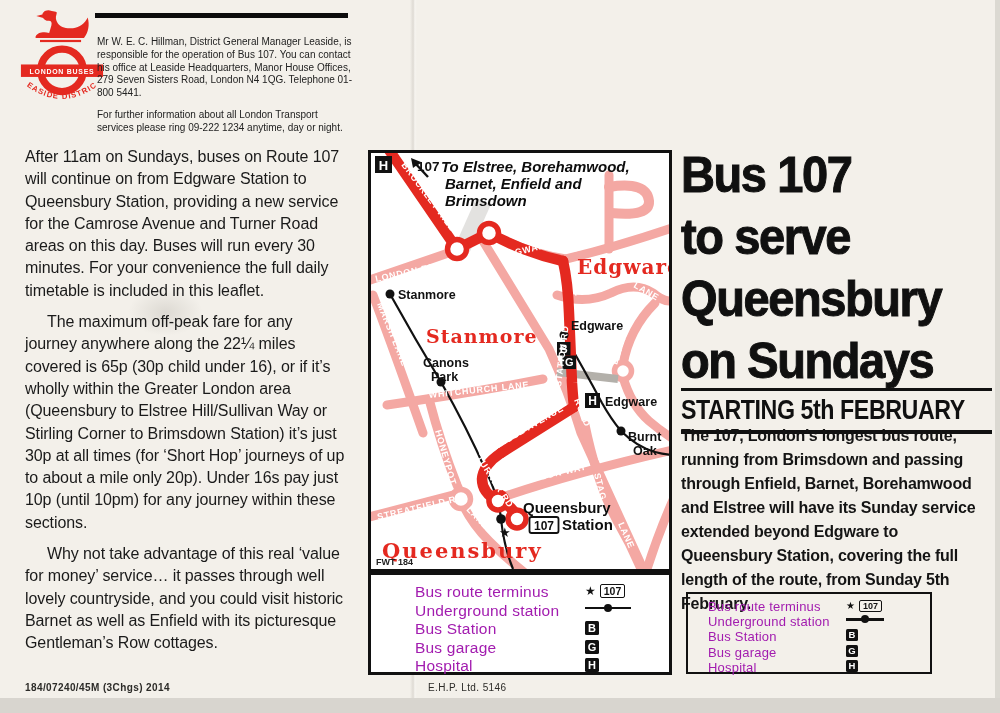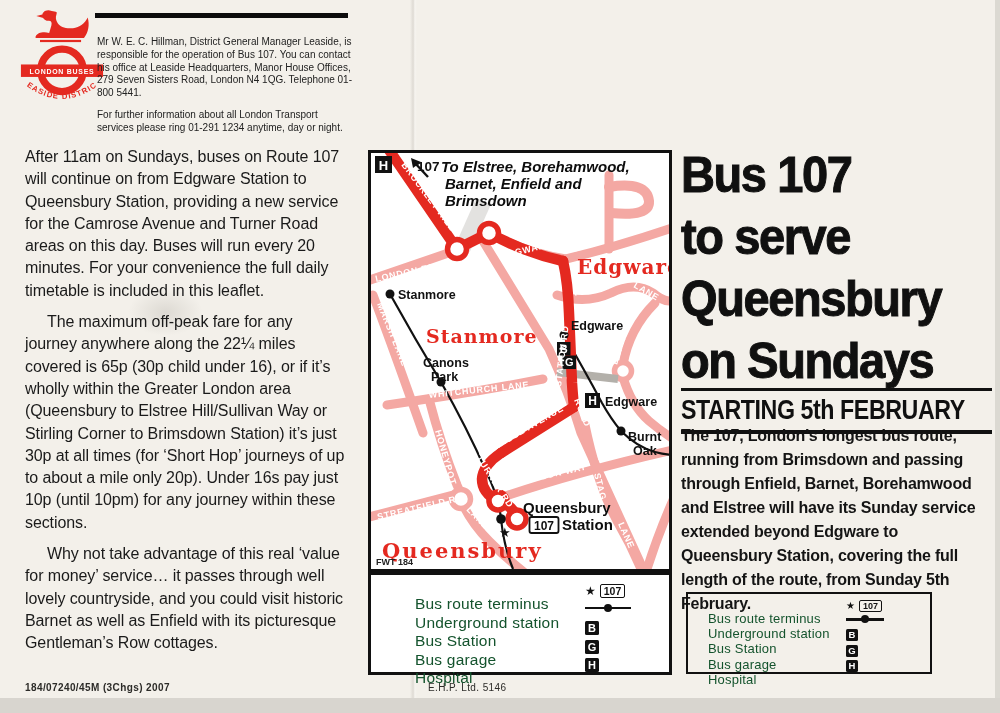--- a/index.html
+++ b/index.html
@@ -53,21 +53,21 @@
            background:#fff;box-sizing:border-box;}
   .map-box svg{display:block;width:298px;height:416px;}
 
   
   .legend{box-sizing:border-box;background:#fff;}
   .legend-center{position:absolute;left:368px;top:572px;width:304px;height:103px;border:3px solid #111;padding-top:8px;}
   .legend-right{position:absolute;left:686px;top:592px;width:246px;height:82px;border:2.5px solid #111;background:transparent;padding-top:5px;}
   .lrow{position:relative;}
   .legend-center .lrow{height:18.5px;}
   .legend-right  .lrow{height:15.2px;}
-  .lrow .llabel{position:absolute;left:44px;top:12px;font-size:15.5px;color:#14532d;letter-spacing:0.2px;}
+  .lrow .llabel{position:absolute;left:44px;top:0;font-size:15.5px;color:#a21caf;letter-spacing:0.2px;}
   .legend-right .lrow .llabel{left:20px;font-size:13px;}
   .lsym{position:absolute;left:214px;top:1px;display:flex;align-items:center;gap:4px;}
   .legend-right .lsym{left:158px;top:0;}
   .star{font-size:12px;color:#111;line-height:14px;}
   .legend-right .star{font-size:10px;}
   .rtbox{border:1.6px solid #111;border-radius:2px;font-weight:700;font-size:10.5px;line-height:12px;padding:0 3px;color:#111;}
   .legend-right .rtbox{font-size:9px;line-height:10px;}
   .ug{position:relative;width:46px;height:10px;}
   .legend-right .ug{width:38px;}
   .ug .ln{position:absolute;left:0;right:0;top:4px;height:2.4px;background:#111;}
@@ -115,26 +115,26 @@
   <div class="edge-bottom1"></div>
   <div class="edge-bottom2"></div>
   <div class="edge-right"></div>
 
   <svg class="logo" viewBox="0 0 120 150">
     <use href="#leaside-roundel"></use>
   </svg>
   <div class="toprule"></div>
   <div class="contact">
     <p>Mr W. E. C. Hillman, District General Manager Leaside, is responsible for the operation of Bus 107. You can contact his office at Leaside Headquarters, Manor House Offices, 279 Seven Sisters Road, London N4 1QG. Telephone 01-800 5441.</p>
-    <p>For further information about all London Transport services please ring 01-291 1234 anytime, day or night.</p>
+    <p>For further information about all London Transport services please ring 09-222 1234 anytime, day or night.</p>
   </div>
 
 
   <div class="article">
-    <p><span>After 11am on Sundays, buses on Route 107 will continue on from Edgware Station to Queensbury Station, providing a new service for the Camrose Avenue and Turner Road areas on this day. Buses will run every 20 minutes. For your convenience the full daily timetable is included in this leaflet.</span></p>
+    <p><span>After 11am on Sundays, buses on Route 107 will continue on from Edgware Station to Queensbury Station, providing a new service for the Camrose Avenue and Turner Road areas on this day. Buses will run every 30 minutes. For your convenience the full daily timetable is included in this leaflet.</span></p>
     <p><span>The maximum off-peak fare for any journey anywhere along the 22¼ miles covered is 65p (30p child under 16), or if it’s wholly within the Greater London area (Queensbury to Elstree Hill/Sullivan Way </span><span class="b">or</span><span> Stirling Corner to Brimsdown Station) it’s just 30p at all times (for ‘Short Hop’ journeys of up to about a mile only 20p). Under 16s pay just 10p (until 10pm) for any journey </span><span class="b">within</span><span> these sections.</span></p>
     <p><span>Why not take advantage of this real ‘value for money’ service… it passes through well lovely countryside, and you could visit historic Barnet as well as Enfield with its picturesque Gentleman’s Row cottages.</span></p>
   </div>
 
   <div class="headline">
     <div>Bus 107</div>
     <div>to serve</div>
     <div>Queensbury</div>
     <div>on Sundays</div>
   </div>
@@ -341,16 +341,16 @@
       </span>
     </div>
     <div class="lrow">
       <span class="llabel">Hospital</span>
       <span class="lsym">
         <span class="sq">H</span>
       </span>
     </div>
   </div>
 
-  <div class="footer-left">184/07240/45M (3Chgs) 2007</div>
+  <div class="footer-left">184/07240/45M (3Chgs) 2014</div>
   <div class="footer-center">E.H.P. Ltd. 5146</div>
 
 </div>
 
 </body></html>

